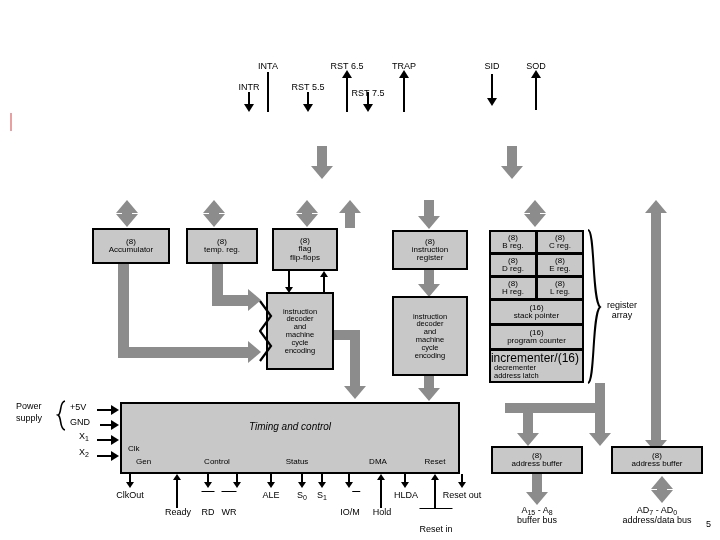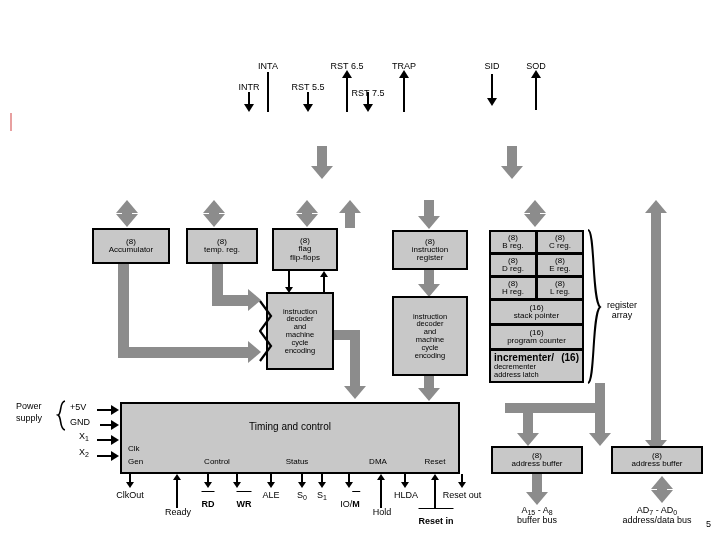--- a/index.html
+++ b/index.html
@@ -49,21 +49,21 @@
   .gup{position:absolute;width:0;height:0;
       border-left:11px solid transparent;border-right:11px solid transparent;
       border-bottom:13px solid #8c8c8c;}
   .gright{position:absolute;width:0;height:0;
       border-top:11px solid transparent;border-bottom:11px solid transparent;
       border-left:13px solid #8c8c8c;}
 
   
   .lbl{position:absolute;font-size:9px;white-space:nowrap;line-height:1.1;}
   .lbl.c{transform:translateX(-50%);text-align:center;}
-  .ovr{border-top:1.4px solid #000;padding-top:8px;font-weight:bold;}
+  .ovr{border-top:1.4px solid #000;padding-top:16px;}
   sub{font-size:7px;vertical-align:-0.22em;}
   .rbrace{position:absolute;font-size:9px;line-height:1.12;text-align:center;}
   .pgnum{position:absolute;font-size:9px;}
   .redtick{position:absolute;background:#e8a0a0;width:2px;height:18px;}
 </style>
 </head>
 <body>
 
 <div id="stage">
 
@@ -232,21 +232,21 @@
   <div class="blk" style="left:489px;top:299px;width:95px;height:26px;">
     <span class="n">(16)</span>
     <span class="t">stack pointer</span>
   </div>
   <div class="blk" style="left:489px;top:324px;width:95px;height:26px;">
     <span class="n">(16)</span>
     <span class="t">program counter</span>
   </div>
 
   <div class="blk" style="left:489px;top:349px;width:95px;height:34px;align-items:stretch;justify-content:center;padding:1px 3px;">
-    <div style="display:flex;justify-content:space-between;width:100%;font-size:10px;font-weight:bold;">
+    <div style="display:flex;justify-content:flex-end;width:100%;font-size:12px;">
       <span>incrementer/</span>
       <span>(16)</span>
     </div>
     <div style="text-align:left;font-size:7.5px;">decrementer</div>
     <div style="text-align:left;font-size:7.5px;">address latch</div>
   </div>
 
   <svg style="position:absolute;left:586px;top:228px;" width="16" height="158">
     <path d="M2,2 C9,2 6,72 14,79 C6,86 9,154 2,155" fill="none" stroke="#000" stroke-width="2"></path>
   </svg>
@@ -262,25 +262,25 @@
   <div class="gv" style="left:523px;top:413px;width:10px;height:24px;"></div>
   <div class="gdown" style="left:517px;top:433px;"></div>
   <div class="gv" style="left:595px;top:413px;width:10px;height:24px;"></div>
   <div class="gdown" style="left:589px;top:433px;"></div>
 
   <div class="gv" style="left:505px;top:403px;width:28px;height:10px;"></div>
 
   <div class="gdown" style="left:645px;top:440px;"></div>
 
   <div class="blk" style="left:120px;top:402px;width:340px;height:72px;justify-content:flex-start;">
-    <span style="font-size:10px;margin-top:18px;">Timing and control</span>
+    <span style="font-size:10px;margin-top:18px;font-style:italic;">Timing and control</span>
   </div>
 
   <div class="lbl" style="left:128px;top:445px;font-size:8px;">Clk</div>
-  <div class="lbl" style="left:128px;top:458px;font-size:8px;">Gen</div>
+  <div class="lbl" style="left:136px;top:458px;font-size:8px;">Gen</div>
   <div class="lbl c" style="left:217px;top:458px;font-size:8px;">Control</div>
   <div class="lbl c" style="left:297px;top:458px;font-size:8px;">Status</div>
   <div class="lbl c" style="left:378px;top:458px;font-size:8px;">DMA</div>
   <div class="lbl c" style="left:435px;top:458px;font-size:8px;">Reset</div>
 
   <div class="lbl" style="left:16px;top:402px;">Power</div>
   <div class="lbl" style="left:16px;top:414px;">supply</div>
   <svg style="position:absolute;left:56px;top:400px;" width="12" height="32">
     <path d="M9,1 C3,2 6,14 2,15 C6,17 3,29 9,30" fill="none" stroke="#000" stroke-width="1.6"></path>
   </svg>
@@ -305,21 +305,21 @@
   <div class="vline" style="left:176px;top:480px;height:28px;"></div>
   <div class="aup-s" style="left:173px;top:474px;"></div>
   <div class="lbl c" style="left:178px;top:508px;">Ready</div>
 
   <div class="vline" style="left:207px;top:474px;height:10px;"></div>
   <div class="adown-s" style="left:204px;top:482px;"></div>
   <div class="lbl c" style="left:208px;top:491px;"><span class="ovr" style="display:inline-block;">RD</span></div>
 
   <div class="vline" style="left:236px;top:474px;height:10px;"></div>
   <div class="adown-s" style="left:233px;top:482px;"></div>
-  <div class="lbl c" style="left:244px;top:491px;"><span class="ovr" style="display:inline-block;">WR</span></div>
+  <div class="lbl c" style="left:229px;top:491px;"><span class="ovr" style="display:inline-block;">WR</span></div>
 
   <div class="vline" style="left:270px;top:474px;height:10px;"></div>
   <div class="adown-s" style="left:267px;top:482px;"></div>
   <div class="lbl c" style="left:271px;top:491px;">ALE</div>
 
   <div class="vline" style="left:301px;top:474px;height:10px;"></div>
   <div class="adown-s" style="left:298px;top:482px;"></div>
   <div class="lbl c" style="left:302px;top:491px;"><span>S</span><sub>0</sub></div>
 
   <div class="vline" style="left:321px;top:474px;height:10px;"></div>

